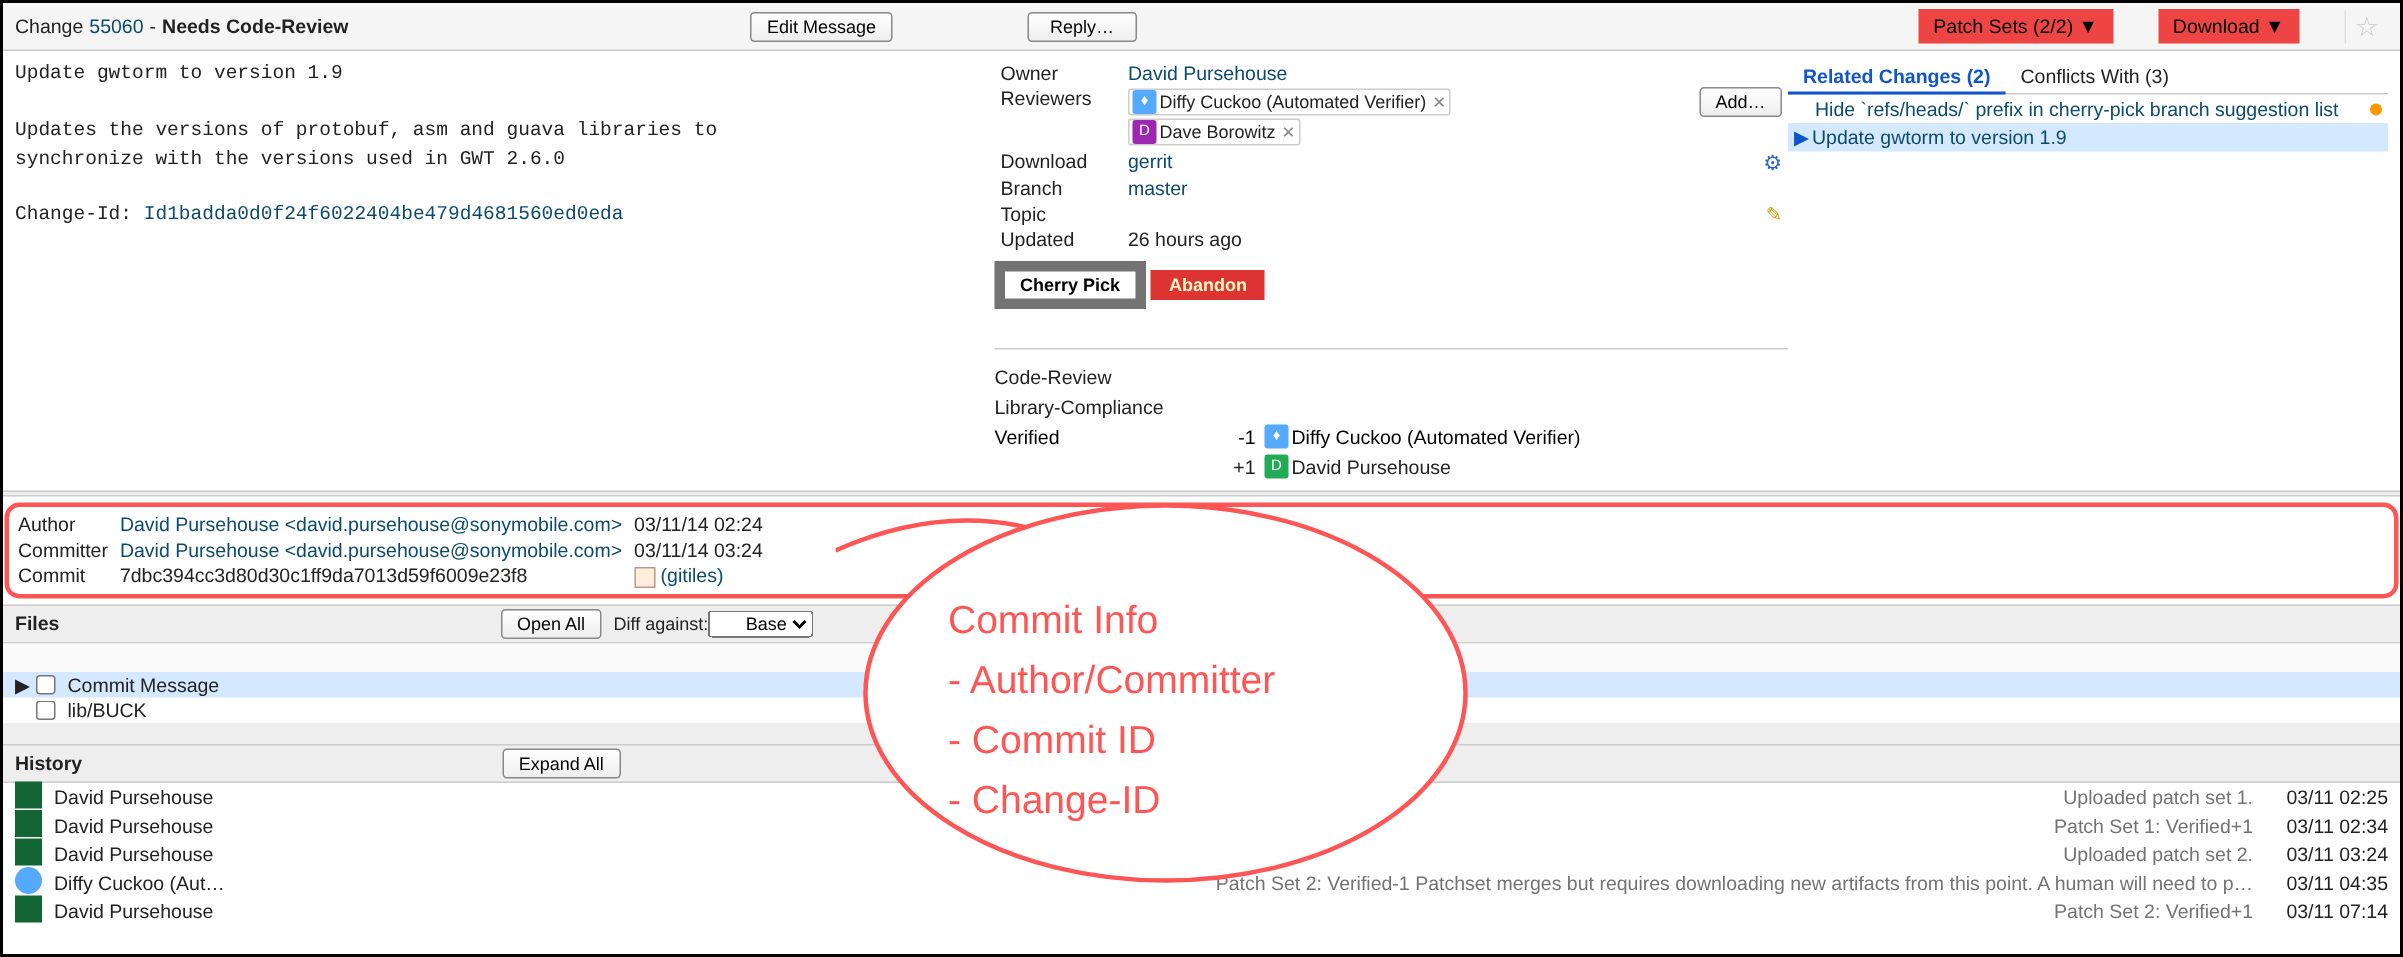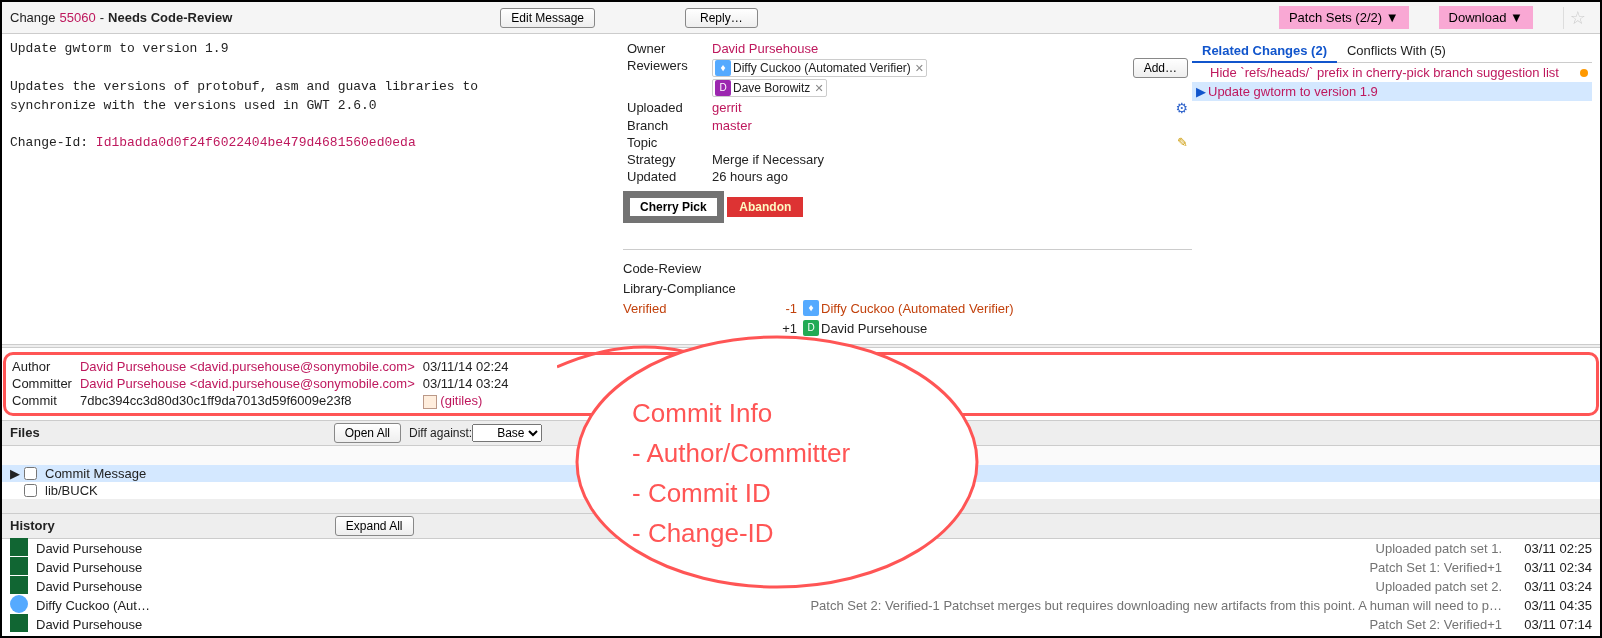--- a/index.html
+++ b/index.html
@@ -1,29 +1,29 @@
 <!DOCTYPE html>
 <html><head>
 <meta charset="utf-8">
 <style>
 * { box-sizing: border-box; margin: 0; padding: 0; }
 body { font-family: Arial, Helvetica, sans-serif; font-size: 13px; color: #222; background: #fff; width: 1602px; height: 638px; overflow: hidden; border: 2px solid #000; position: relative; }
-a, .link { color: #be185d; text-decoration: none; }
+a, .link { color: #0c4a6e; text-decoration: none; }
 
 .topbar { display: flex; align-items: center; padding: 4px 8px; border-bottom: 1px solid #ccc; background: #f5f5f5; gap: 30px; }
 .topbar .left { flex: 0 0 585px; display: flex; align-items: center; gap: 4px; }
 .topbar .spacer { flex: 1; }
 .btn { font-size: 12px; padding: 2px 10px; border: 1px solid #888; background: linear-gradient(#fff,#eee); border-radius: 3px; cursor: pointer; }
 .btn-wide { padding: 2px 14px; }
-.btn-flat { font-size: 13px; background: #f9a8d4; border: 0; cursor: pointer; padding: 4px 10px; }
+.btn-flat { font-size: 13px; background: #ef4444; border: 0; cursor: pointer; padding: 4px 10px; }
 .star { color: #ccc; font-size: 18px; padding: 0 6px; border-left: 1px solid #ddd; height: 100%; display: flex; align-items: center; }
 
 .cols { display: flex; }
 .col-left { width: 613px; padding: 6px 8px; }
-.col-right { flex: 1; padding: 6px 8px; display: flex; }
+.col-right { flex: 1; padding: 6px 8px; display: flex; margin-left: 40px; }
 .col-mid { flex: 1; }
 .col-side { width: 400px; }
 
 .msg { font-family: "Courier New", monospace; font-size: 13px; white-space: pre-wrap; line-height: 1.45; }
 
 .tbl { width: 100%; border-collapse: collapse; }
 .tbl td { padding: 1px 4px; vertical-align: top; font-size: 13px; }
 .tbl td.k { width: 85px; }
 
 .avatar { width: 16px; height: 16px; display: inline-block; background: #9c27b0; color: #fff; font-size: 10px; text-align: center; line-height: 16px; border-radius: 2px; vertical-align: middle; margin-right: 2px; }
@@ -35,21 +35,21 @@
 .edit-icon { color: #c90; font-size: 13px; }
 
 .btn-bar { margin-top: 6px; }
 .btn-cherry { border:7px solid #737373; background:#fff; padding:2px 10px; font-size:12px; font-weight:bold; }
 .btn-abandon { border:0; background:#d33; color:#fef9c3; padding:3px 12px; font-size:12px; font-weight:bold; }
 
 .labels { margin-top: 26px; border-top: 1px solid #ccc; padding-top: 8px; }
 .lbl-row { display: flex; align-items: center; height: 20px; }
 .lbl-name { width: 150px; }
 .lbl-score { width: 30px; text-align: right; padding-right: 6px; }
-.neg { color: #c2410c; }
+.neg { color: #000000; }
 
 .side-tabs { display: flex; border-bottom: 1px solid #ccc; font-size: 13px; }
 .side-tab { padding: 3px 10px; cursor: pointer; }
 .side-tab.active { font-weight: bold; border-bottom: 2px solid #1155cc; color: #1155cc; margin-bottom: -1px; }
 .side-item { padding: 2px 4px; font-size: 13px; display: flex; align-items: center; }
 .side-item.active { background: #d4e8ff; }
 .dot-orange { width: 8px; height: 8px; background: #f90; border-radius: 50%; display: inline-block; margin-left: auto; }
 .tri-blue { color: #1155cc; margin-right: 2px; }
 
 .commit-box { border: 3px solid #f55; border-radius: 10px; padding: 2px 4px; margin: 4px 1px; background: #fff; }
@@ -128,38 +128,33 @@
                 </span><br>
               <span class="chip">
                   <span class="avatar">D</span>
                   <span>Dave Borowitz</span>
                   <span class="x">✕</span>
                 </span>
             </td>
             <td style="text-align:right"><button class="btn">Add…</button></td>
             </tr>
         <tr>
-              <td class="k">Uploaded</td>
+              <td class="k">Download</td>
             <td><a class="link">gerrit</a></td>
             <td style="text-align:right"><span class="gear-icon">⚙</span></td>
             </tr>
         <tr>
               <td class="k">Branch</td>
             <td><a class="link">master</a></td>
               <td></td>
             </tr>
         <tr>
               <td class="k">Topic</td>
               <td></td>
             <td style="text-align:right"><span class="edit-icon">✎</span></td>
-            </tr>
-        <tr>
-              <td class="k">Strategy</td>
-            <td>Merge if Necessary</td>
-              <td></td>
             </tr>
         <tr>
               <td class="k">Updated</td>
             <td>26 hours ago</td>
               <td></td>
             </tr>
       </tbody>
         </table>
       <div class="btn-bar">
         <button class="btn-cherry">Cherry Pick</button>
@@ -184,21 +179,21 @@
           <span class="lbl-score">+1</span>
           <span class="avatar green">D</span>
           <span>David Pursehouse</span>
         </div>
       </div>
     </div>
 
     <div class="col-side">
       <div class="side-tabs">
         <div class="side-tab active">Related Changes (2)</div>
-        <div class="side-tab">Conflicts With (5)</div>
+        <div class="side-tab">Conflicts With (3)</div>
       </div>
       <div class="side-item">
         <span style="width:14px"></span>
           <a class="link">Hide `refs/heads/` prefix in cherry-pick branch suggestion list</a>
           <span class="dot-orange"></span>
       </div>
       <div class="side-item active">
         <span class="tri-blue">▶</span>
           <a class="link">Update gwtorm to version 1.9</a>
       </div>

